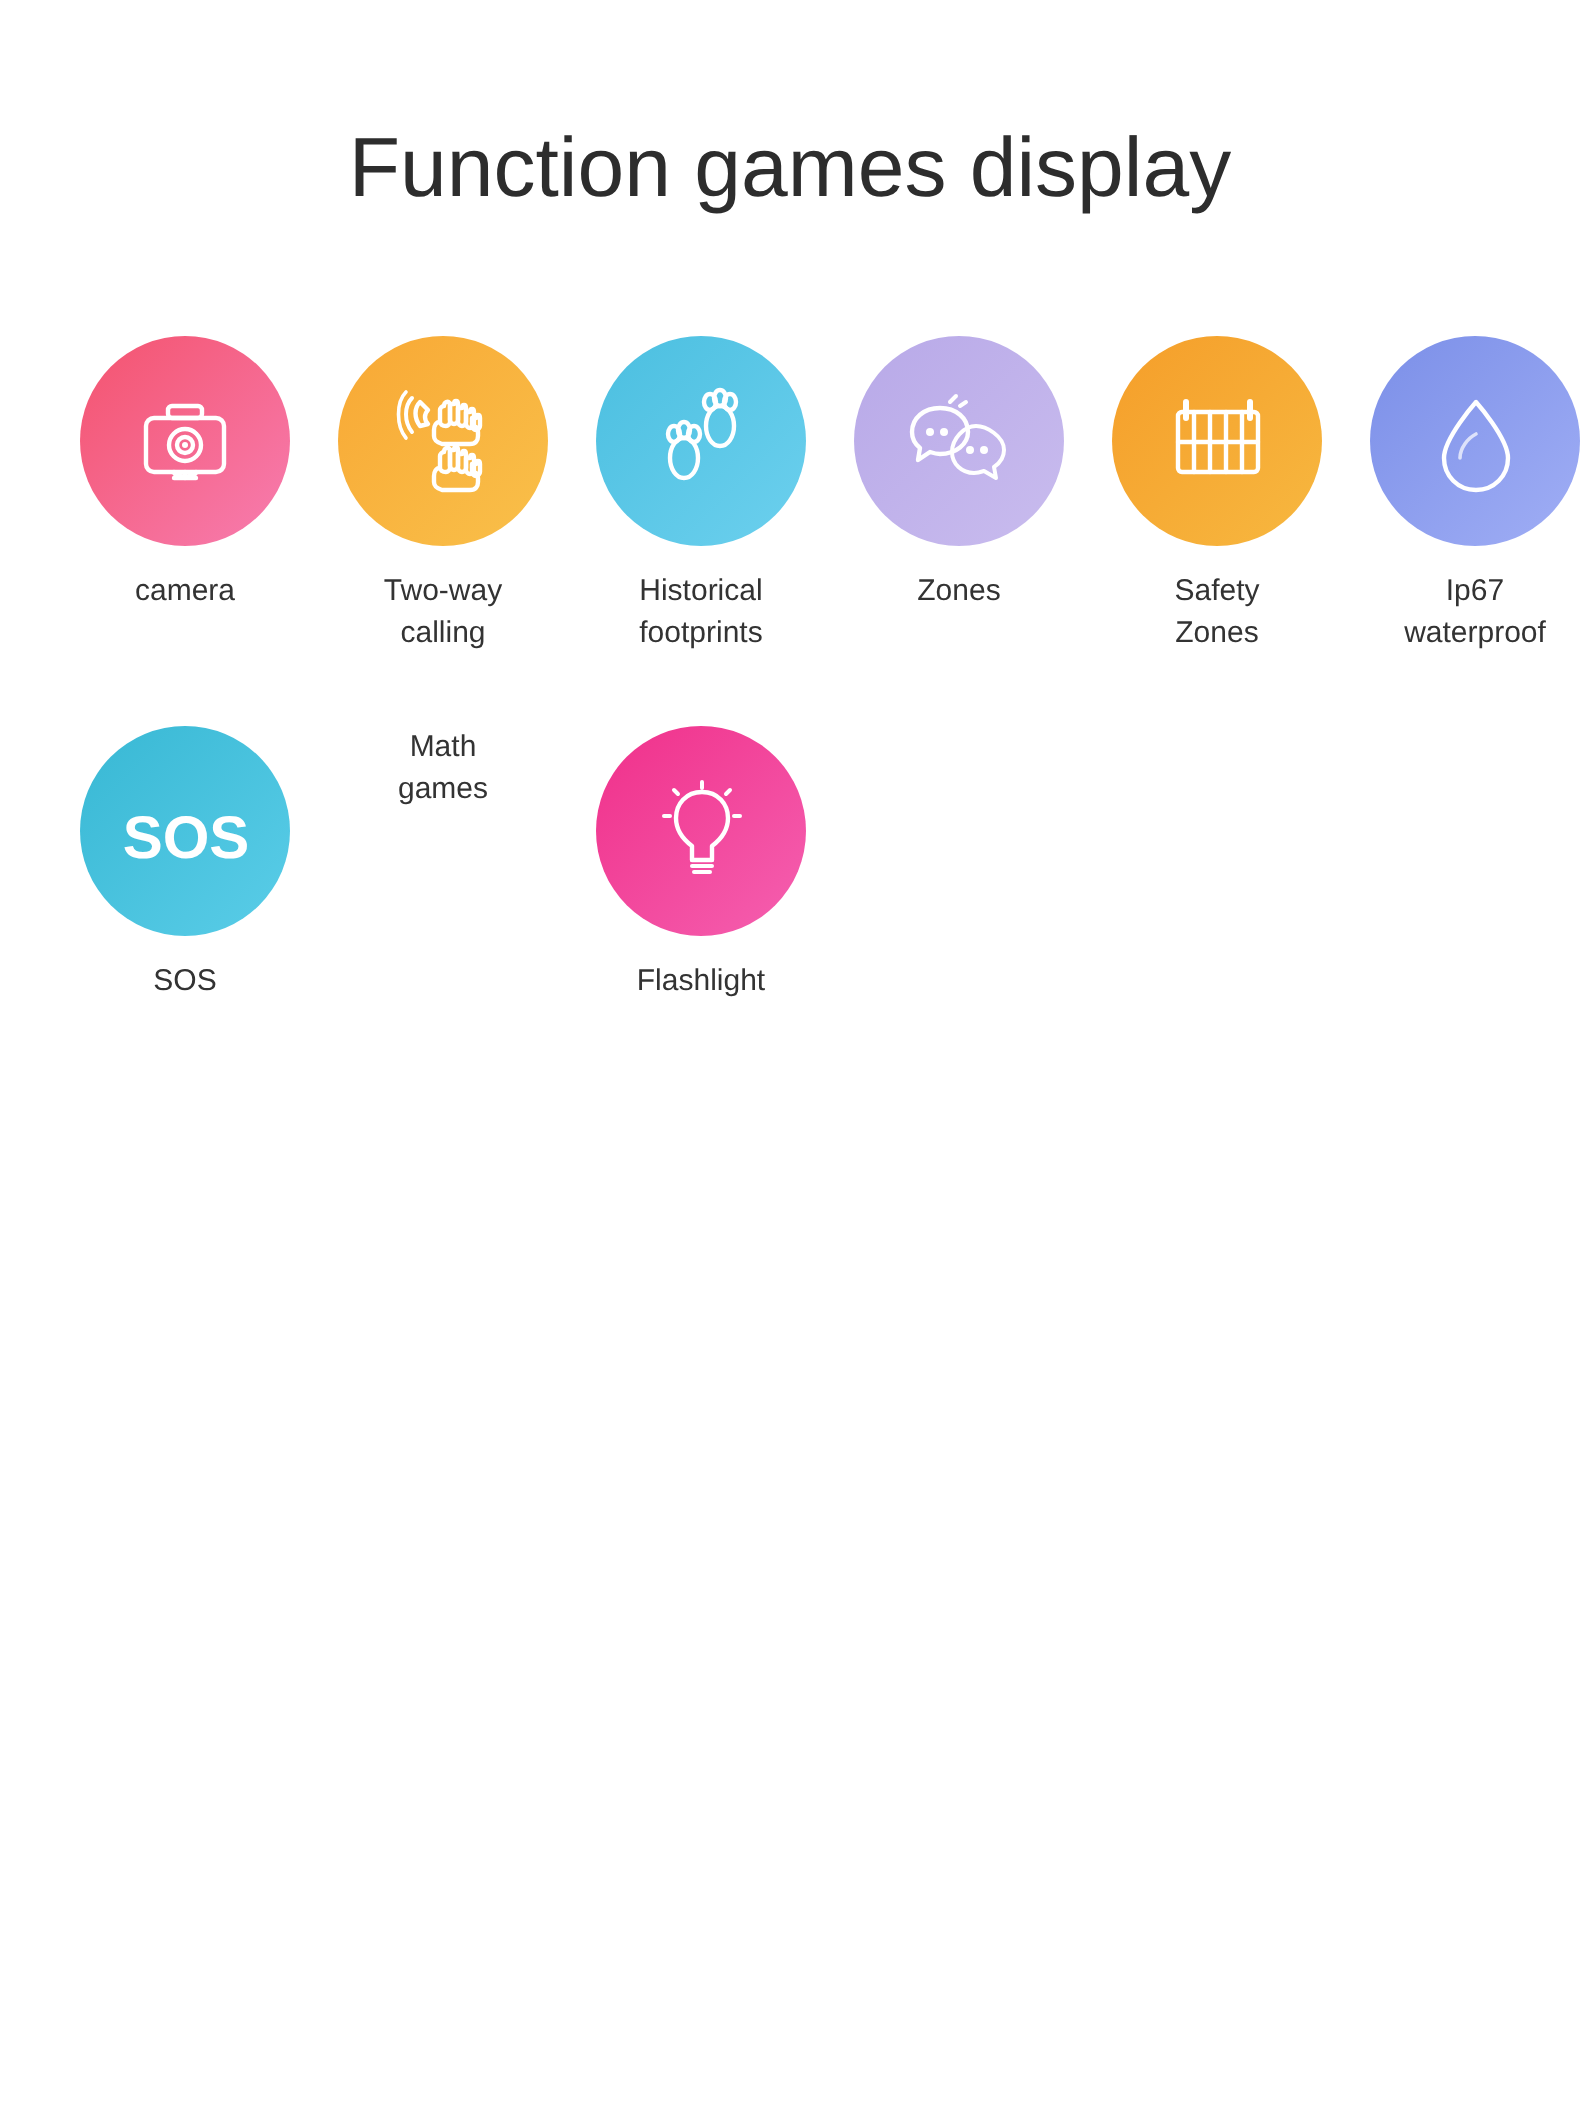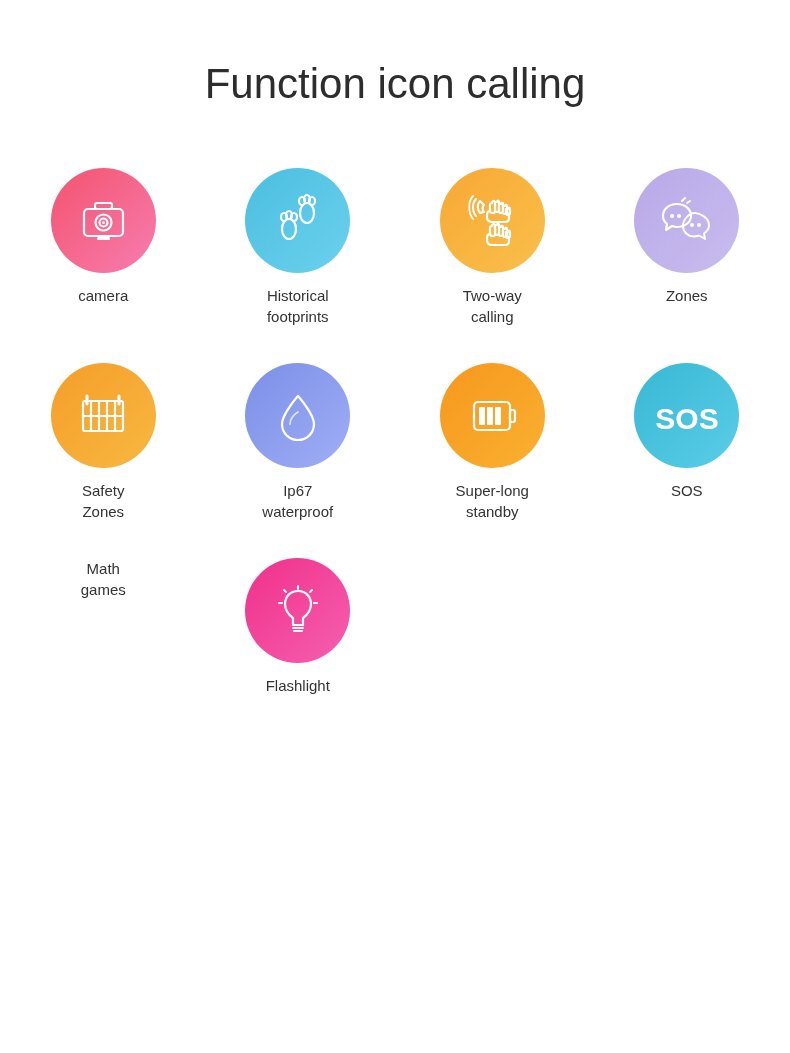--- a/index.html
+++ b/index.html
@@ -15,23 +15,23 @@
     .page-title {
       font-size: 42px;
       font-weight: 400;
       color: #2d2d2d;
       margin-top: 60px;
       margin-bottom: 60px;
       letter-spacing: 0;
     }
     .icon-grid {
       display: grid;
-      grid-template-columns: repeat(4, 1fr);
+      grid-template-columns: repeat(6, 1fr);
       gap: 36px 24px;
-      padding: 0 18px;
+      padding: 0 40px;
       width: 100%;
     }
     .icon-item {
       display: flex;
       flex-direction: column;
       align-items: center;
       gap: 12px;
     }
     .icon-circle {
       width: 105px;
@@ -70,21 +70,21 @@
       fill: none;
       stroke: white;
       stroke-width: 2.2;
       stroke-linecap: round;
       stroke-linejoin: round;
     }
   </style>
 </head>
 <body>
 
-<h1 class="page-title">Function icon calling</h1>
+<h1 class="page-title">Function games display</h1>
 
 <div class="icon-grid">
 
   <div class="icon-item">
     <div class="icon-circle grad-pink">
       <svg width="55" height="55" viewBox="0 0 55 55">
         <rect x="8" y="16" width="39" height="27" rx="4"></rect>
         <circle cx="27.5" cy="29.5" r="8"></circle>
         <circle cx="27.5" cy="29.5" r="4"></circle>
         <rect x="19" y="10" width="17" height="6" rx="2"></rect>
@@ -92,38 +92,20 @@
 
         <path d="M22 43 C22 46 33 46 33 43"></path>
         <line x1="27.5" y1="43" x2="27.5" y2="46"></line>
         <line x1="22" y1="46" x2="33" y2="46"></line>
       </svg>
     </div>
     <span class="icon-label">camera</span>
   </div>
 
   <div class="icon-item">
-    <div class="icon-circle grad-blue">
-      <svg width="60" height="60" viewBox="0 0 60 60">
-
-        <ellipse cx="21" cy="38" rx="7" ry="10"></ellipse>
-        <ellipse cx="16" cy="26" rx="3" ry="4"></ellipse>
-        <ellipse cx="21" cy="24" rx="3" ry="4"></ellipse>
-        <ellipse cx="26" cy="26" rx="3" ry="4"></ellipse>
-
-        <ellipse cx="39" cy="22" rx="7" ry="10"></ellipse>
-        <ellipse cx="34" cy="10" rx="3" ry="4"></ellipse>
-        <ellipse cx="39" cy="8" rx="3" ry="4"></ellipse>
-        <ellipse cx="44" cy="10" rx="3" ry="4"></ellipse>
-      </svg>
-    </div>
-    <span class="icon-label">Historical<br>footprints</span>
-  </div>
-
-  <div class="icon-item">
     <div class="icon-circle grad-orange">
       <svg width="60" height="60" viewBox="0 0 60 60">
 
         <path d="M18 22 C15 18 15 13 18 10 L22 14 C20 16 20 19 22 21 Z"></path>
         <path d="M14 25 C10 20 10 12 14 8" stroke-width="2"></path>
         <path d="M11 28 C6 22 6 10 11 5" stroke-width="1.8"></path>
 
         <path d="M30 12 C30 10 32 9 33 11 L33 20 C33 21 32 22 31 22 C29 22 28 21 28 20 L28 14 C28 13 29 12 30 12Z"></path>
         <path d="M35 11 C35 9 37 9 37 11 L37 19 C37 20 36 21 35 21 C34 21 33 20 33 19 L33 11Z"></path>
         <path d="M39 13 C39 11 41 11 41 13 L41 20 C41 21 40 22 39 22 C38 22 37 21 37 20 L37 13Z"></path>
@@ -136,20 +118,38 @@
         <path d="M39 36 C39 34 41 34 41 36 L41 43 C41 44 40 45 39 45 C38 45 37 44 37 43 L37 36Z"></path>
         <path d="M43 38 C43 36 45 36 45 38 L45 44 C45 45 44 46 43 46 C42 46 41 45 41 44 L41 38Z"></path>
         <path d="M46 41 C46 39 48 39 48 41 L48 45 C48 46 47 47 46 47 C45 47 44 46 44 45 L44 41Z"></path>
         <path d="M28 43 C26 43 25 45 25 47 L25 50 C25 52 26 53 29 54 L43 54 C46 54 47 52 47 50 L47 48 C47 46 46 45 44 45"></path>
       </svg>
     </div>
     <span class="icon-label">Two-way<br>calling</span>
   </div>
 
   <div class="icon-item">
+    <div class="icon-circle grad-blue">
+      <svg width="60" height="60" viewBox="0 0 60 60">
+
+        <ellipse cx="21" cy="38" rx="7" ry="10"></ellipse>
+        <ellipse cx="16" cy="26" rx="3" ry="4"></ellipse>
+        <ellipse cx="21" cy="24" rx="3" ry="4"></ellipse>
+        <ellipse cx="26" cy="26" rx="3" ry="4"></ellipse>
+
+        <ellipse cx="39" cy="22" rx="7" ry="10"></ellipse>
+        <ellipse cx="34" cy="10" rx="3" ry="4"></ellipse>
+        <ellipse cx="39" cy="8" rx="3" ry="4"></ellipse>
+        <ellipse cx="44" cy="10" rx="3" ry="4"></ellipse>
+      </svg>
+    </div>
+    <span class="icon-label">Historical<br>footprints</span>
+  </div>
+
+  <div class="icon-item">
     <div class="icon-circle grad-lavender">
       <svg width="60" height="60" viewBox="0 0 60 60">
 
         <path d="M20 13 C12 13 6 18 6 25 C6 28 7.5 31 10 33 L9 39 L15 35 C16.5 35.5 18 36 20 36 C28 36 34 31 34 25 C34 18 28 13 20 13Z"></path>
 
         <line x1="25" y1="10" x2="28" y2="7" stroke-width="2"></line>
         <line x1="30" y1="12" x2="33" y2="10" stroke-width="2"></line>
 
         <path d="M38 22 C43 22 52 27 52 34 C52 37.5 50 40.5 47 42.5 L48 48 L42 44.5 C40.5 45 39 45.5 37 45.5 C31 45.5 26 41 26 35 C26 28.5 32 22 38 22Z" stroke-width="2"></path>
 
@@ -191,35 +191,20 @@
     <div class="icon-circle grad-blue-purple">
       <svg width="60" height="60" viewBox="0 0 60 60">
         <path d="M30 10 C30 10 14 28 14 38 C14 47 21 54 30 54 C39 54 46 47 46 38 C46 28 30 10 30 10Z"></path>
 
         <path d="M22 38 C22 33 26 28 30 26" stroke-width="1.8" opacity="0.7"></path>
       </svg>
     </div>
     <span class="icon-label">Ip67<br>waterproof</span>
   </div>
 
-  <div class="icon-item">
-    <div class="icon-circle grad-orange2">
-      <svg width="60" height="60" viewBox="0 0 60 60">
-
-        <rect x="12" y="16" width="36" height="28" rx="4"></rect>
-
-        <rect x="48" y="24" width="5" height="12" rx="2"></rect>
-
-        <rect x="17" y="21" width="6" height="18" rx="1" fill="white" stroke="none"></rect>
-        <rect x="25" y="21" width="6" height="18" rx="1" fill="white" stroke="none"></rect>
-        <rect x="33" y="21" width="6" height="18" rx="1" fill="white" stroke="none"></rect>
-      </svg>
-    </div>
-    <span class="icon-label">Super-long<br>standby</span>
-  </div>
 
   <div class="icon-item">
     <div class="icon-circle grad-teal">
       <svg width="70" height="50" viewBox="0 0 70 50">
         <text x="35" y="38" text-anchor="middle" font-size="30" font-weight="700" font-family="sans-serif" fill="white" stroke="none">SOS</text>
       </svg>
     </div>
     <span class="icon-label">SOS</span>
   </div>
 

